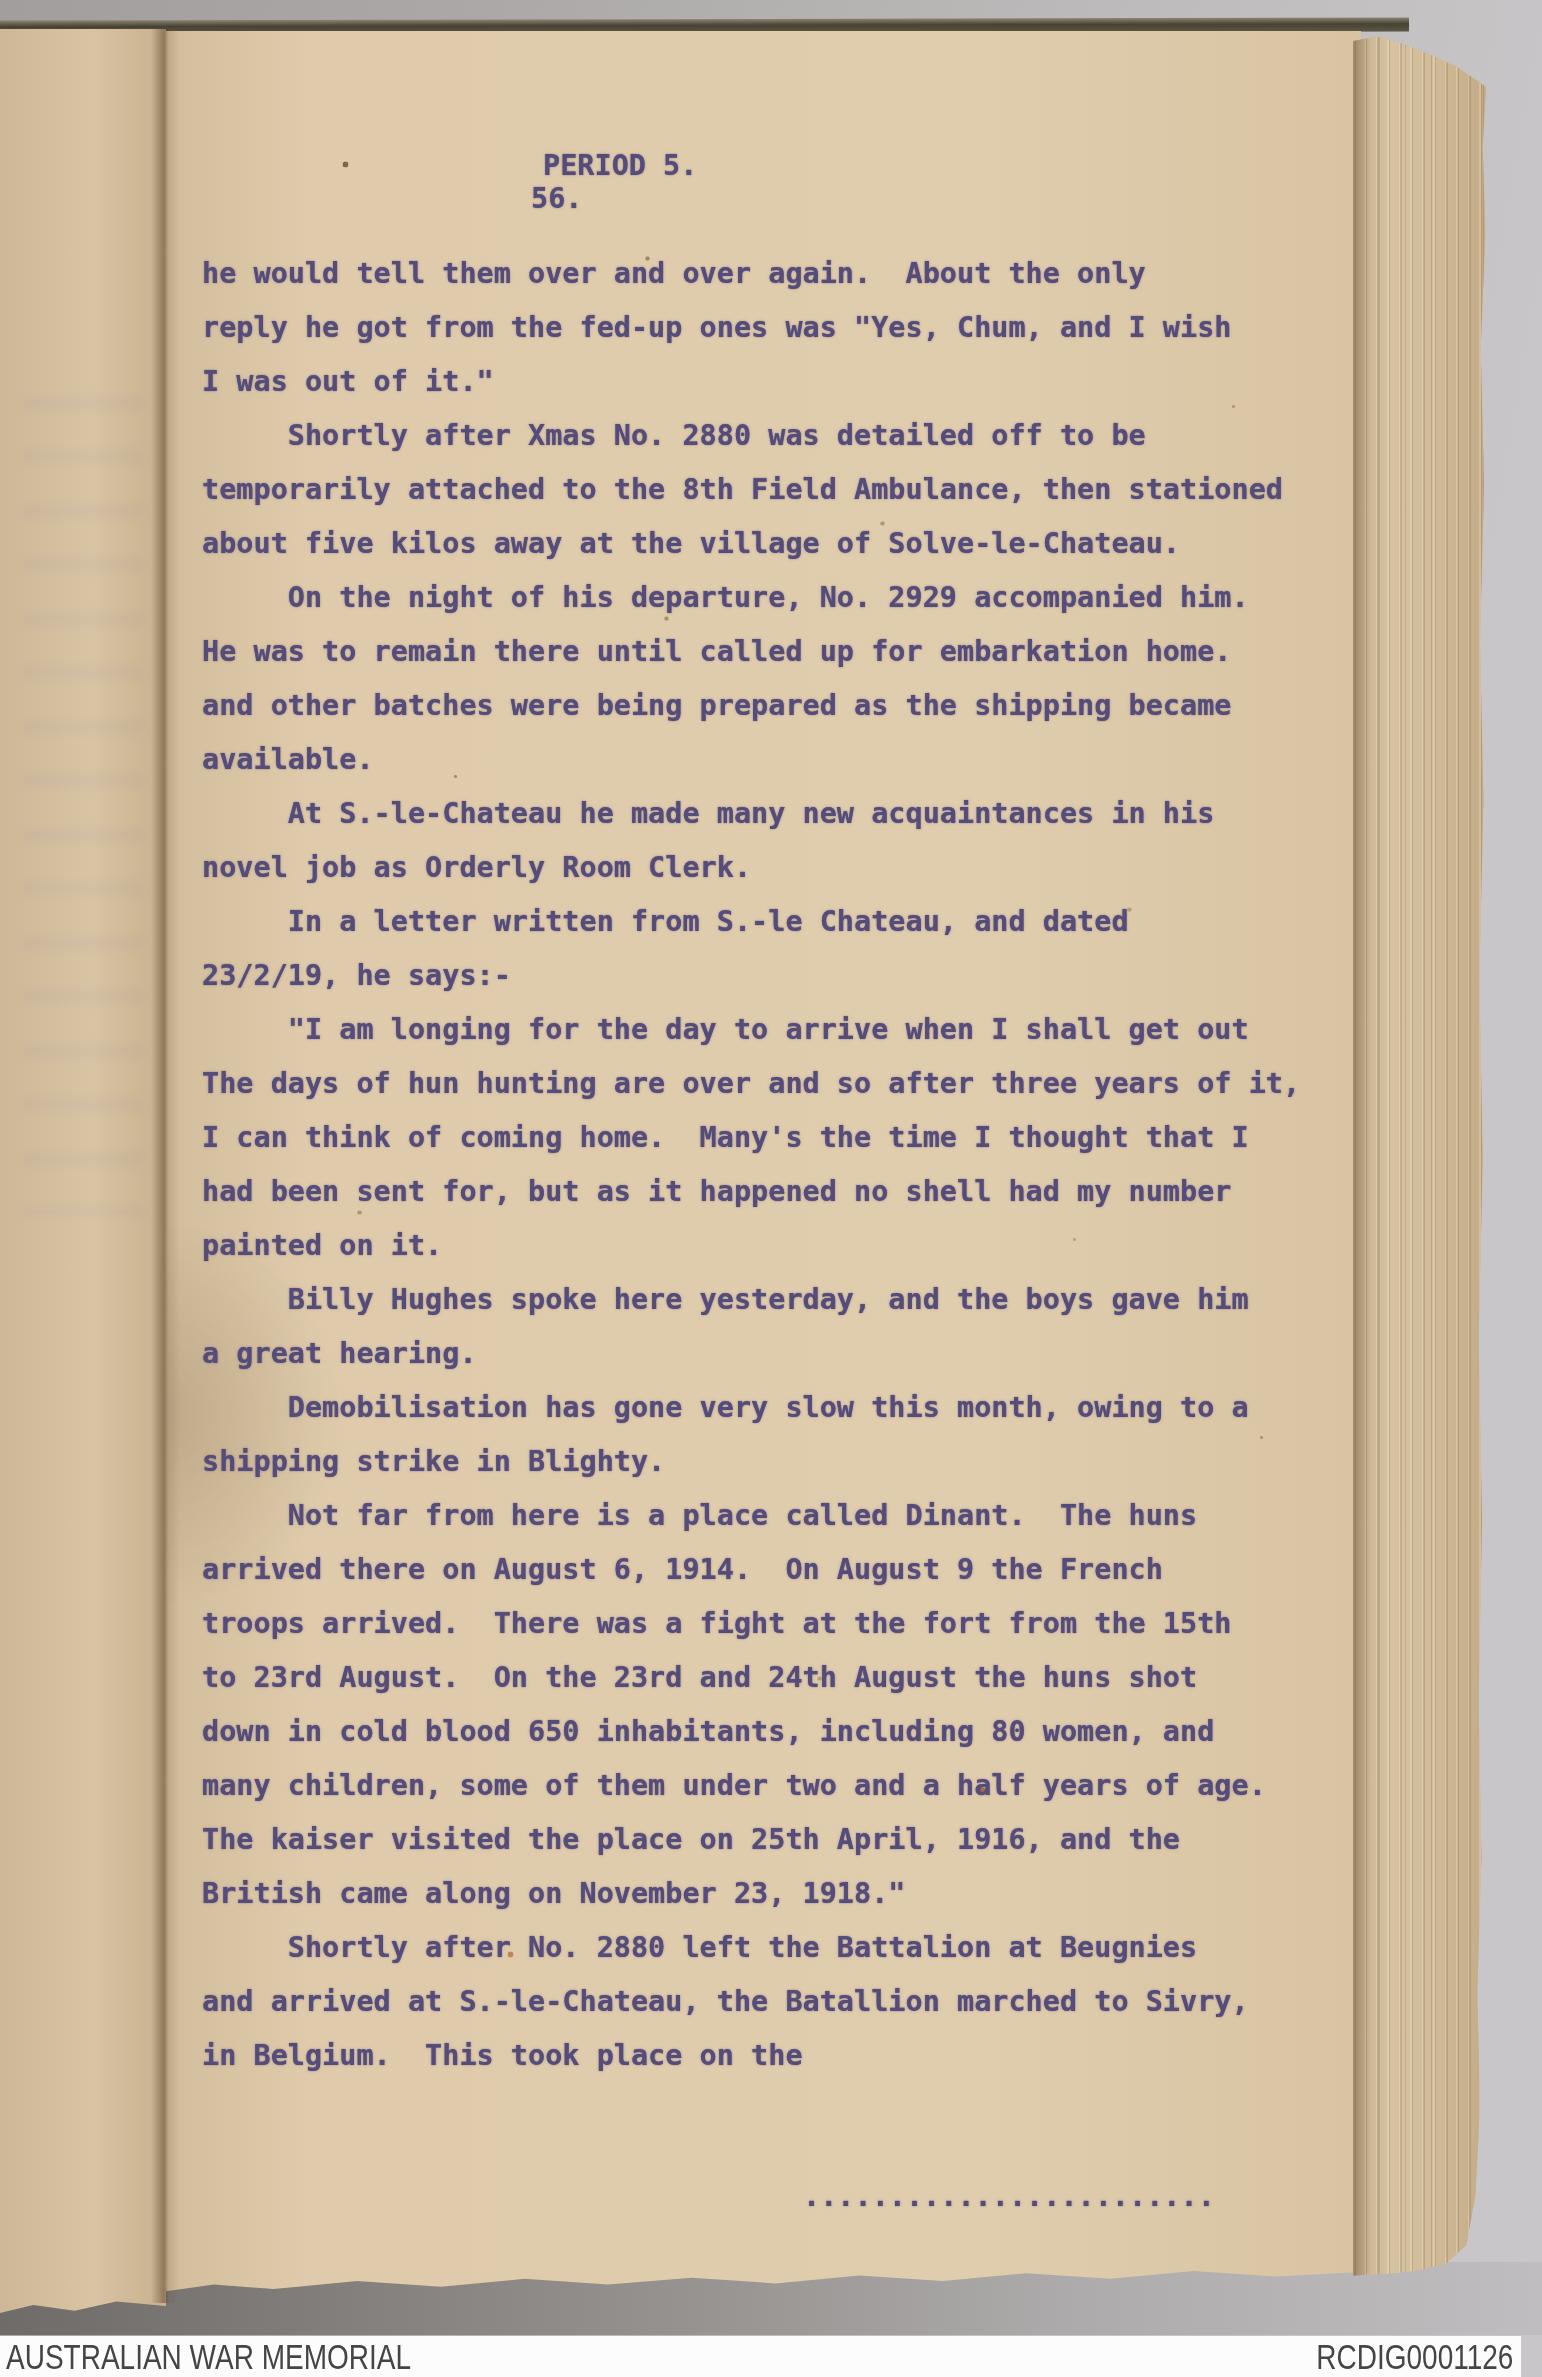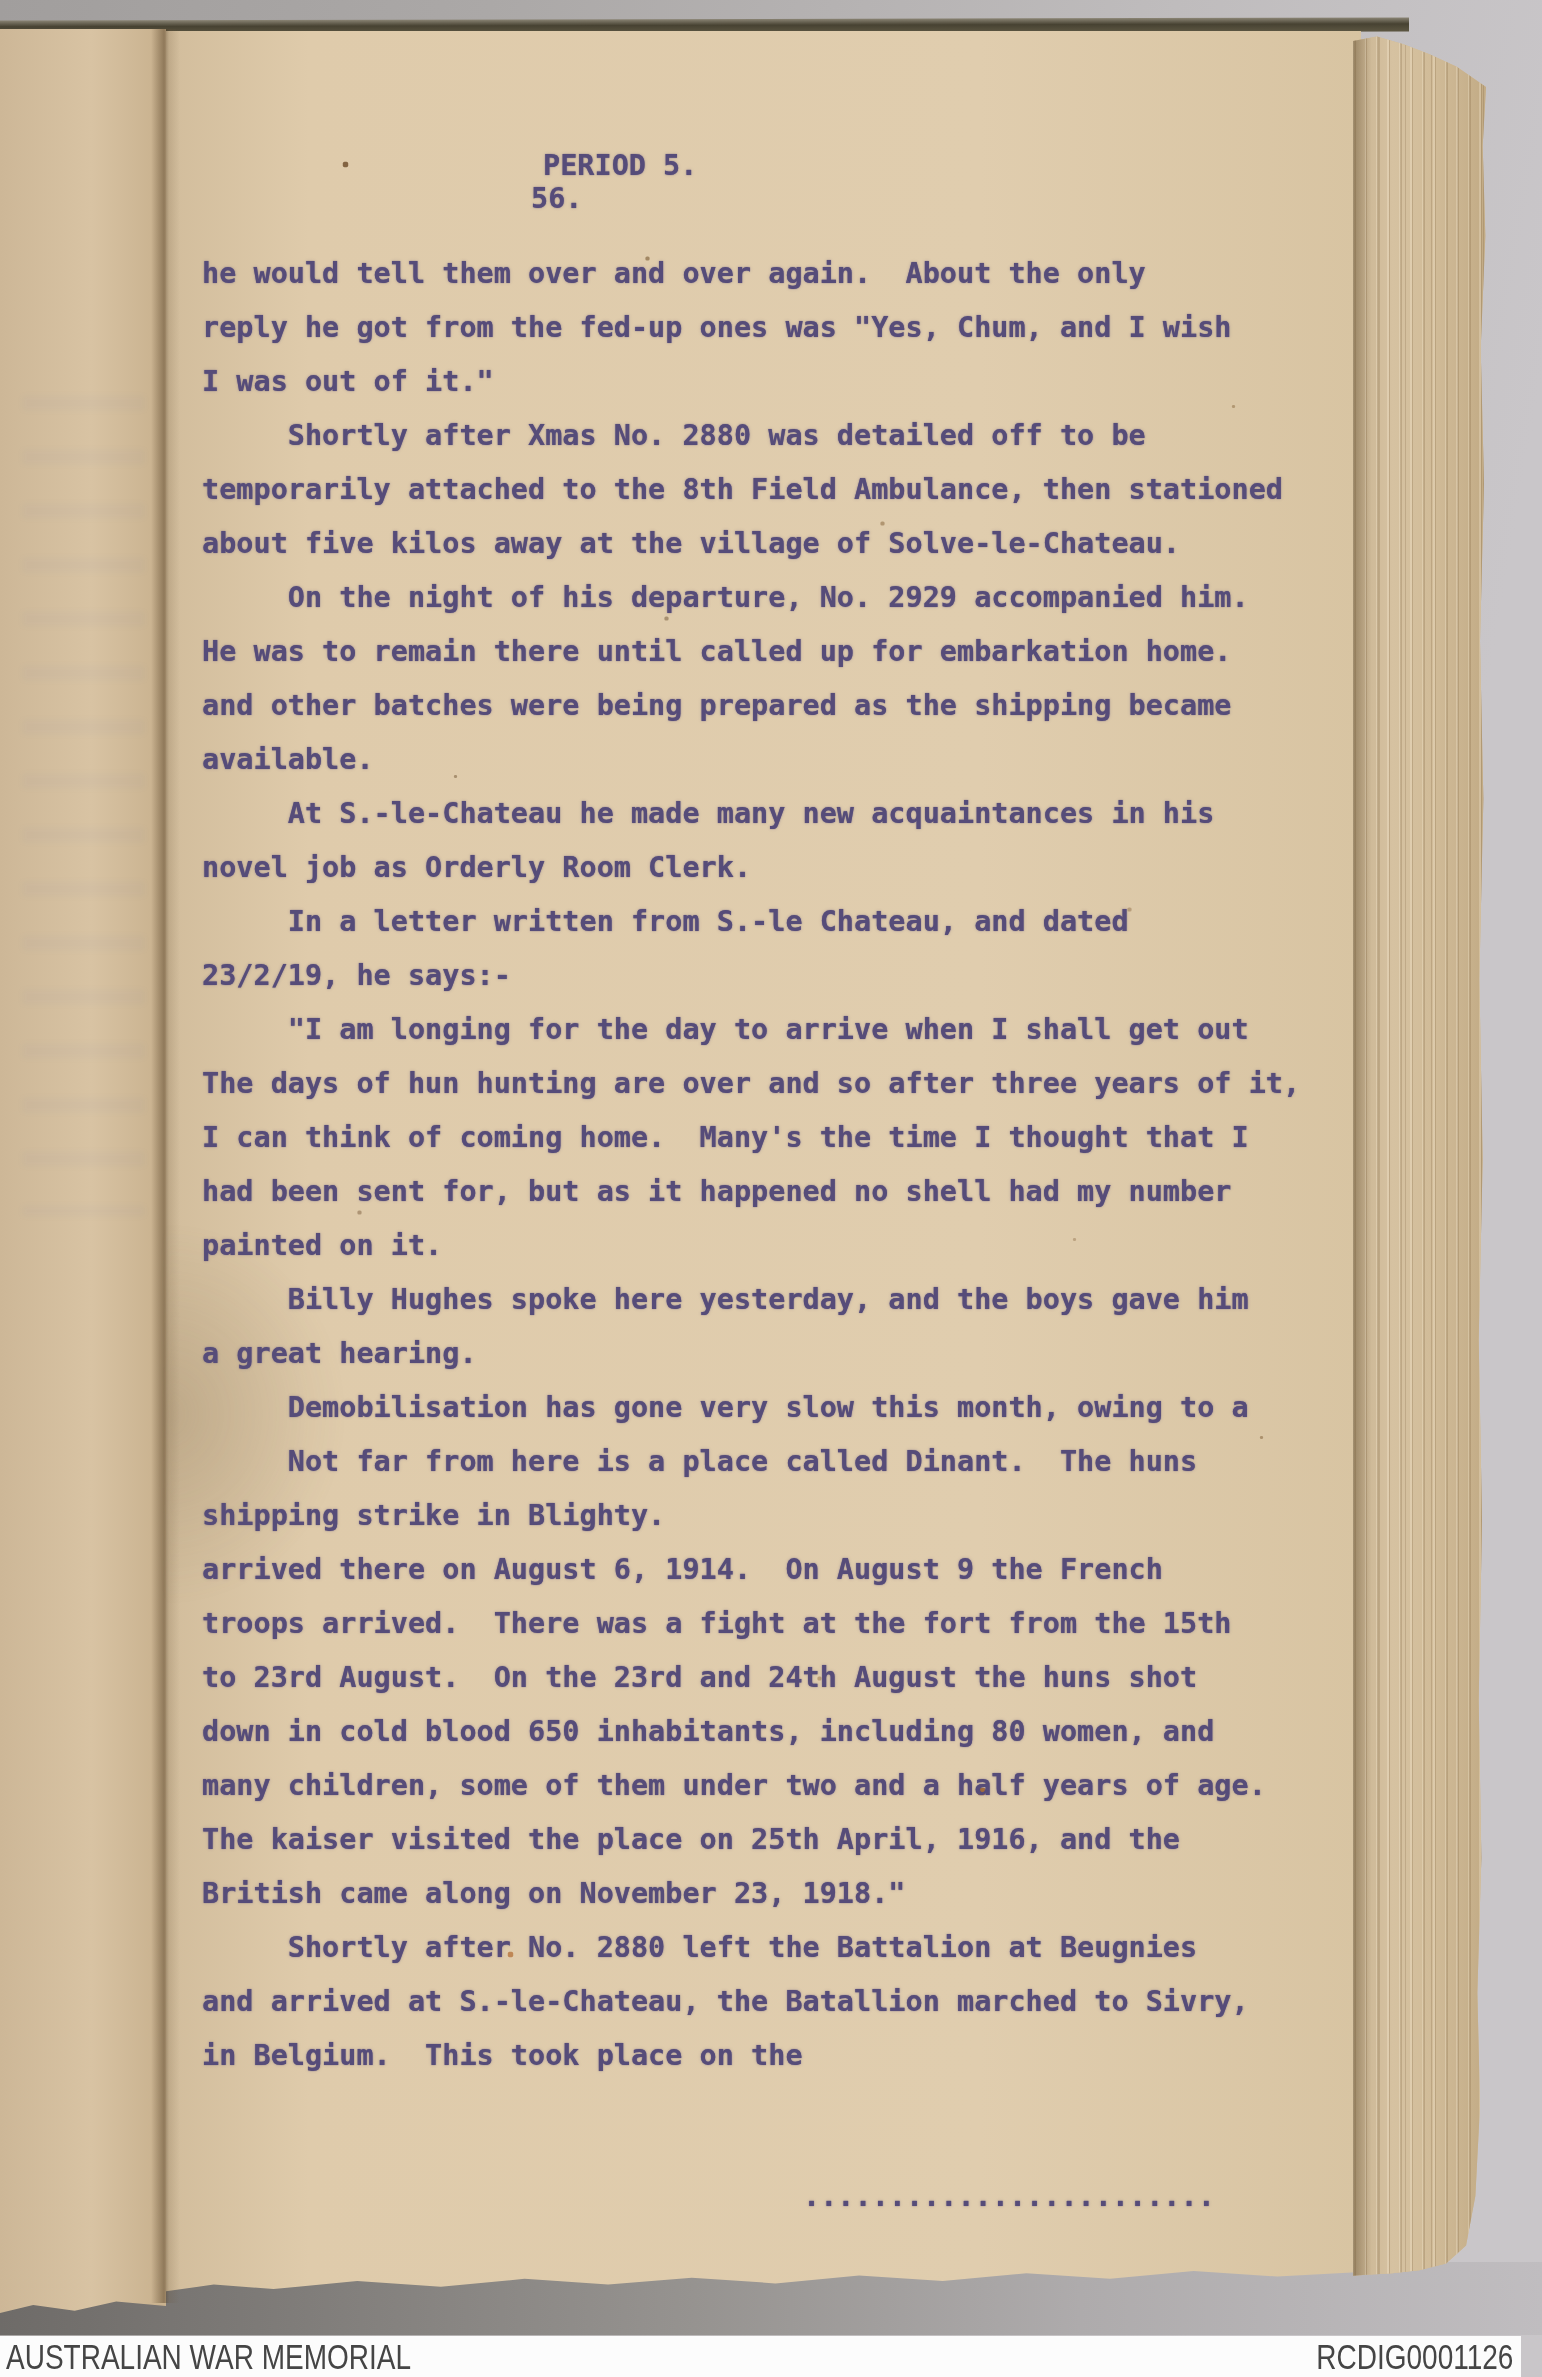--- a/index.html
+++ b/index.html
@@ -86,22 +86,22 @@
       <div class="tline">     In a letter written from S.-le Chateau, and dated</div>
       <div class="tline">23/2/19, he says:-</div>
       <div class="tline">     "I am longing for the day to arrive when I shall get out</div>
       <div class="tline">The days of hun hunting are over and so after three years of it,</div>
       <div class="tline">I can think of coming home.  Many's the time I thought that I</div>
       <div class="tline">had been sent for, but as it happened no shell had my number</div>
       <div class="tline">painted on it.</div>
       <div class="tline">     Billy Hughes spoke here yesterday, and the boys gave him</div>
       <div class="tline">a great hearing.</div>
       <div class="tline">     Demobilisation has gone very slow this month, owing to a</div>
+      <div class="tline">shipping strike in Blighty.</div>
       <div class="tline">     Not far from here is a place called Dinant.  The huns</div>
-      <div class="tline">shipping strike in Blighty.</div>
       <div class="tline">arrived there on August 6, 1914.  On August 9 the French</div>
       <div class="tline">troops arrived.  There was a fight at the fort from the 15th</div>
       <div class="tline">to 23rd August.  On the 23rd and 24th August the huns shot</div>
       <div class="tline">down in cold blood 650 inhabitants, including 80 women, and</div>
       <div class="tline">many children, some of them under two and a half years of age.</div>
       <div class="tline">The kaiser visited the place on 25th April, 1916, and the</div>
       <div class="tline">British came along on November 23, 1918."</div>
       <div class="tline">     Shortly after No. 2880 left the Battalion at Beugnies</div>
       <div class="tline">and arrived at S.-le-Chateau, the Batallion marched to Sivry,</div>
       <div class="tline">in Belgium.  This took place on the</div>

